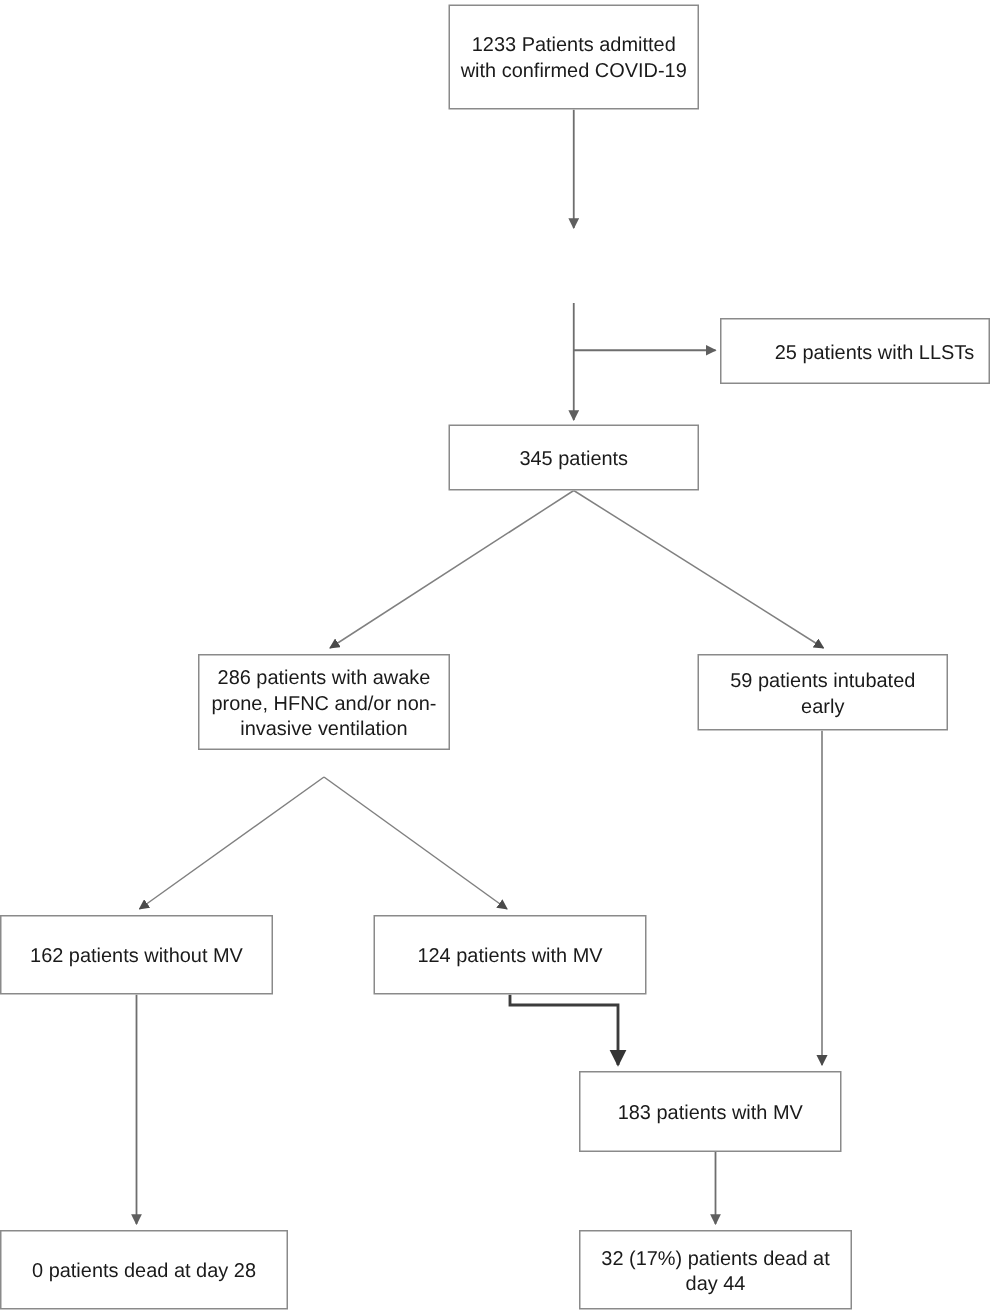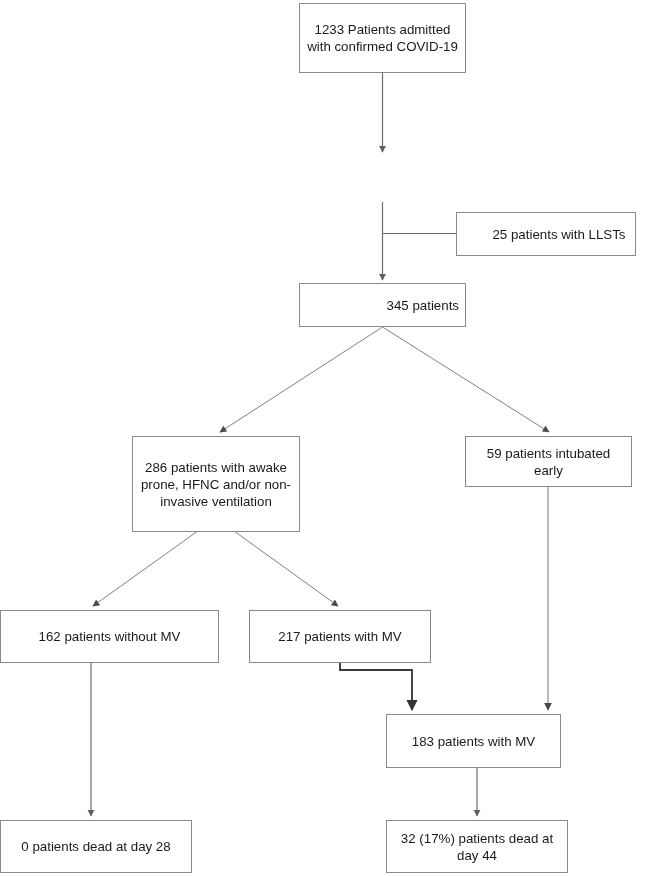--- a/index.html
+++ b/index.html
@@ -83,42 +83,42 @@
     <path d="M 91 663 L 91 816" stroke="#6e6e6e" stroke-width="1.2" fill="none" marker-end="url(#arrow)"></path>
 
     <path d="M 477 768 L 477 816" stroke="#6e6e6e" stroke-width="1.2" fill="none" marker-end="url(#arrow)"></path>
   </svg>
 
   <div class="node" style="left: 299px; top: 3px; width: 167px; height: 70px;">
     <span>1233 Patients admitted with confirmed COVID-19</span>
   </div>
 
 
-  <div class="node" style="left: 456px; top: 212px; width: 180px; height: 44px; padding-left: 32px;">
+  <div class="node" style="left: 480px; top: 212px; width: 180px; height: 44px; padding-left: 32px;">
     <span>25 patients with LLSTs</span>
   </div>
 
-  <div class="node" style="left: 299px; top: 283px; width: 167px; height: 44px; text-align: right;">
+  <div class="node" style="left: 299px; top: 283px; width: 167px; height: 44px;">
     <span>345 patients</span>
   </div>
 
-  <div class="node" style="left: 132px; top: 436px; width: 168px; height: 96px;">
+  <div class="node" style="left: 132px; top: 436px; width: 168px; height: 64px;">
     <span>286 patients with awake prone, HFNC and/or non-invasive ventilation</span>
   </div>
 
   <div class="node" style="left: 465px; top: 436px; width: 167px; height: 51px;">
     <span>59 patients intubated early</span>
   </div>
 
-  <div class="node" style="left: 0px; top: 610px; width: 219px; height: 53px;">
+  <div class="node" style="left: 0px; top: 610px; width: 182px; height: 53px;">
     <span>162 patients without MV</span>
   </div>
 
   <div class="node" style="left: 249px; top: 610px; width: 182px; height: 53px;">
-    <span>217 patients with MV</span>
+    <span>124 patients with MV</span>
   </div>
 
   <div class="node" style="left: 386px; top: 714px; width: 175px; height: 54px;">
     <span>183 patients with MV</span>
   </div>
 
   <div class="node" style="left: 0px; top: 820px; width: 192px; height: 53px;">
     <span>0 patients dead at day 28</span>
   </div>
 

